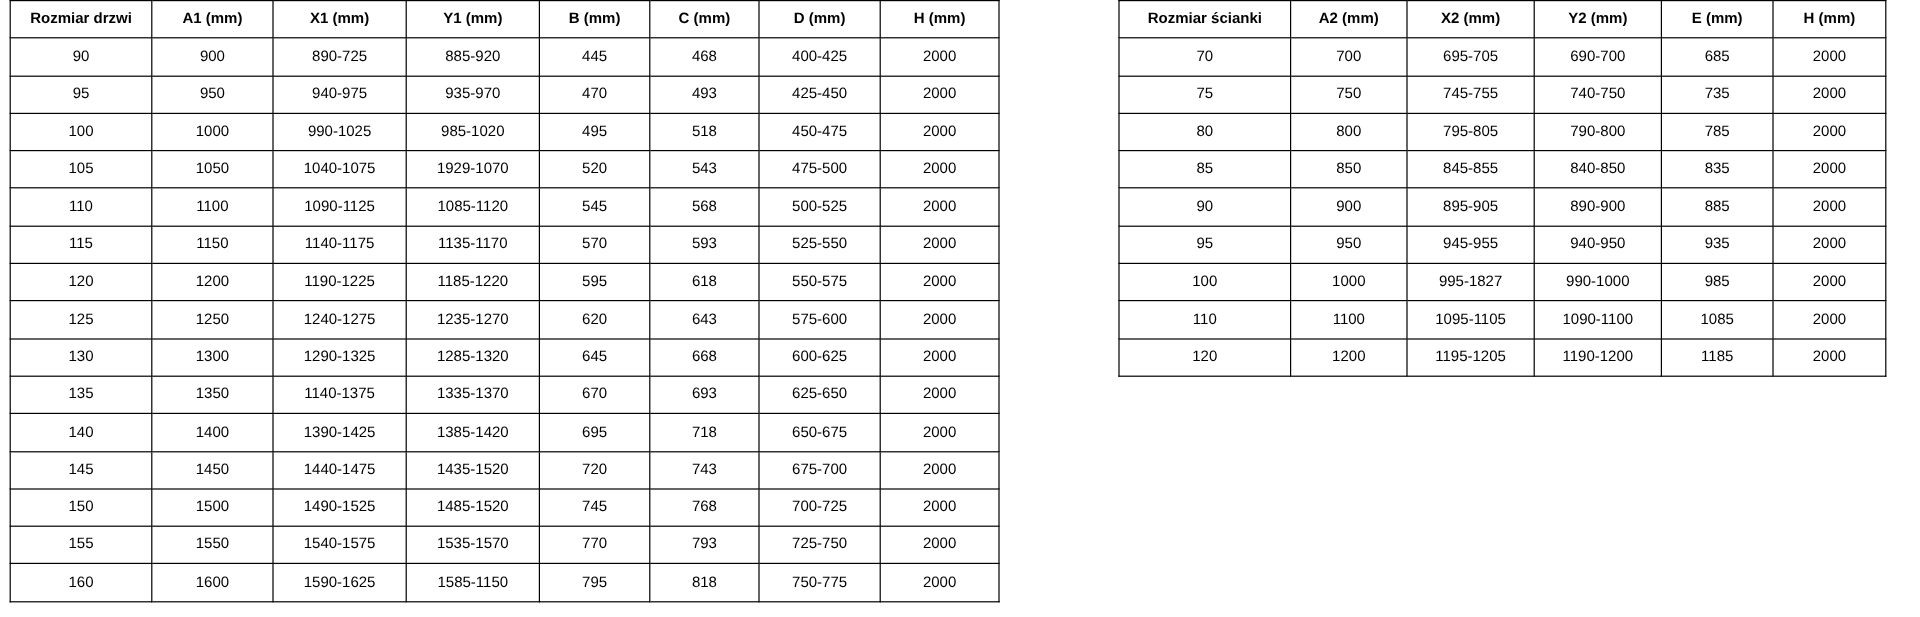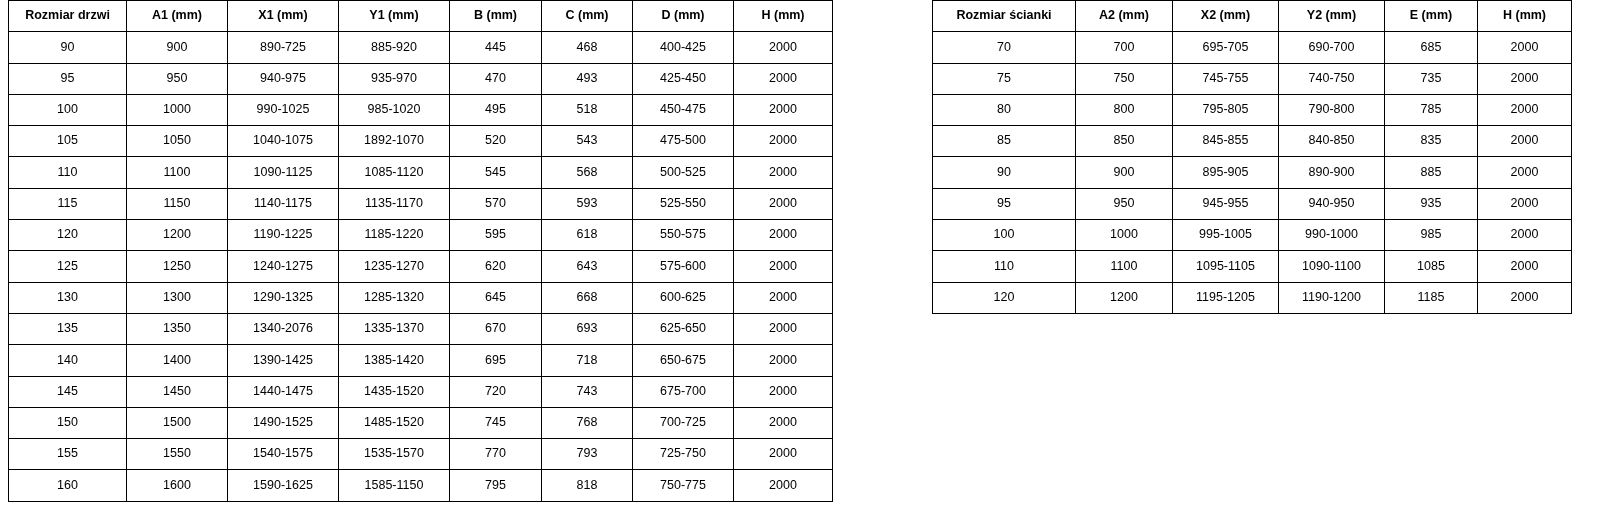--- a/index.html
+++ b/index.html
@@ -125,21 +125,21 @@
             <td>985-1020</td>
             <td>495</td>
             <td>518</td>
             <td>450-475</td>
             <td>2000</td>
           </tr>
           <tr>
             <td>105</td>
             <td>1050</td>
             <td>1040-1075</td>
-            <td>1892-1070</td>
+            <td>1929-1070</td>
             <td>520</td>
             <td>543</td>
             <td>475-500</td>
             <td>2000</td>
           </tr>
           <tr>
             <td>110</td>
             <td>1100</td>
             <td>1090-1125</td>
             <td>1085-1120</td>
@@ -184,21 +184,21 @@
             <td>1290-1325</td>
             <td>1285-1320</td>
             <td>645</td>
             <td>668</td>
             <td>600-625</td>
             <td>2000</td>
           </tr>
           <tr>
             <td>135</td>
             <td>1350</td>
-            <td>1340-2076</td>
+            <td>1140-1375</td>
             <td>1335-1370</td>
             <td>670</td>
             <td>693</td>
             <td>625-650</td>
             <td>2000</td>
           </tr>
           <tr>
             <td>140</td>
             <td>1400</td>
             <td>1390-1425</td>
@@ -317,21 +317,21 @@
             <td>95</td>
             <td>950</td>
             <td>945-955</td>
             <td>940-950</td>
             <td>935</td>
             <td>2000</td>
           </tr>
           <tr>
             <td>100</td>
             <td>1000</td>
-            <td>995-1005</td>
+            <td>995-1827</td>
             <td>990-1000</td>
             <td>985</td>
             <td>2000</td>
           </tr>
           <tr>
             <td>110</td>
             <td>1100</td>
             <td>1095-1105</td>
             <td>1090-1100</td>
             <td>1085</td>

